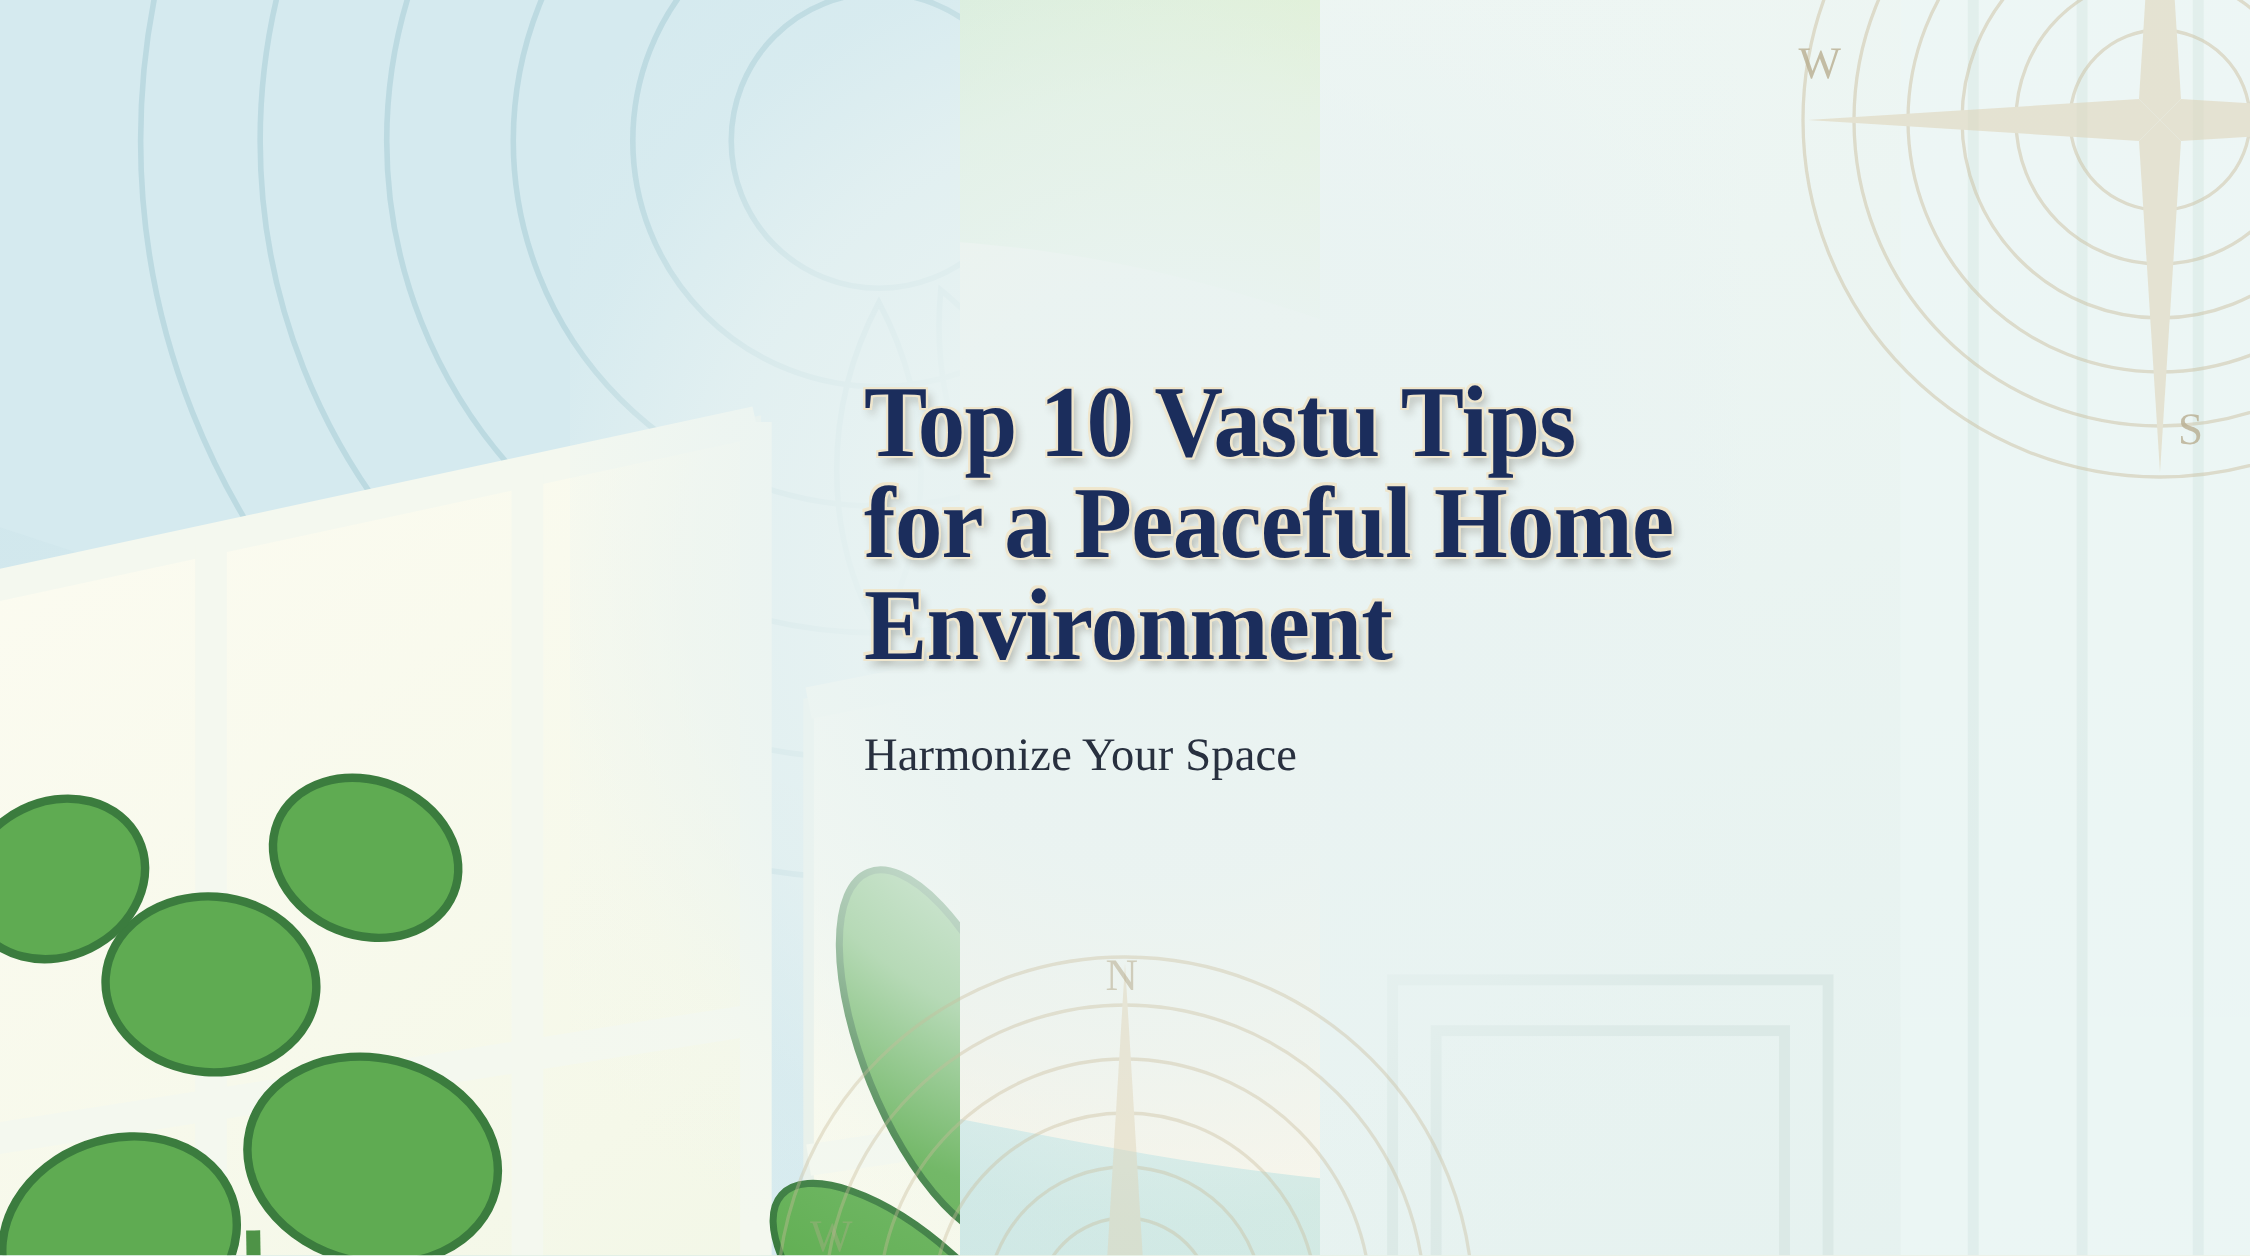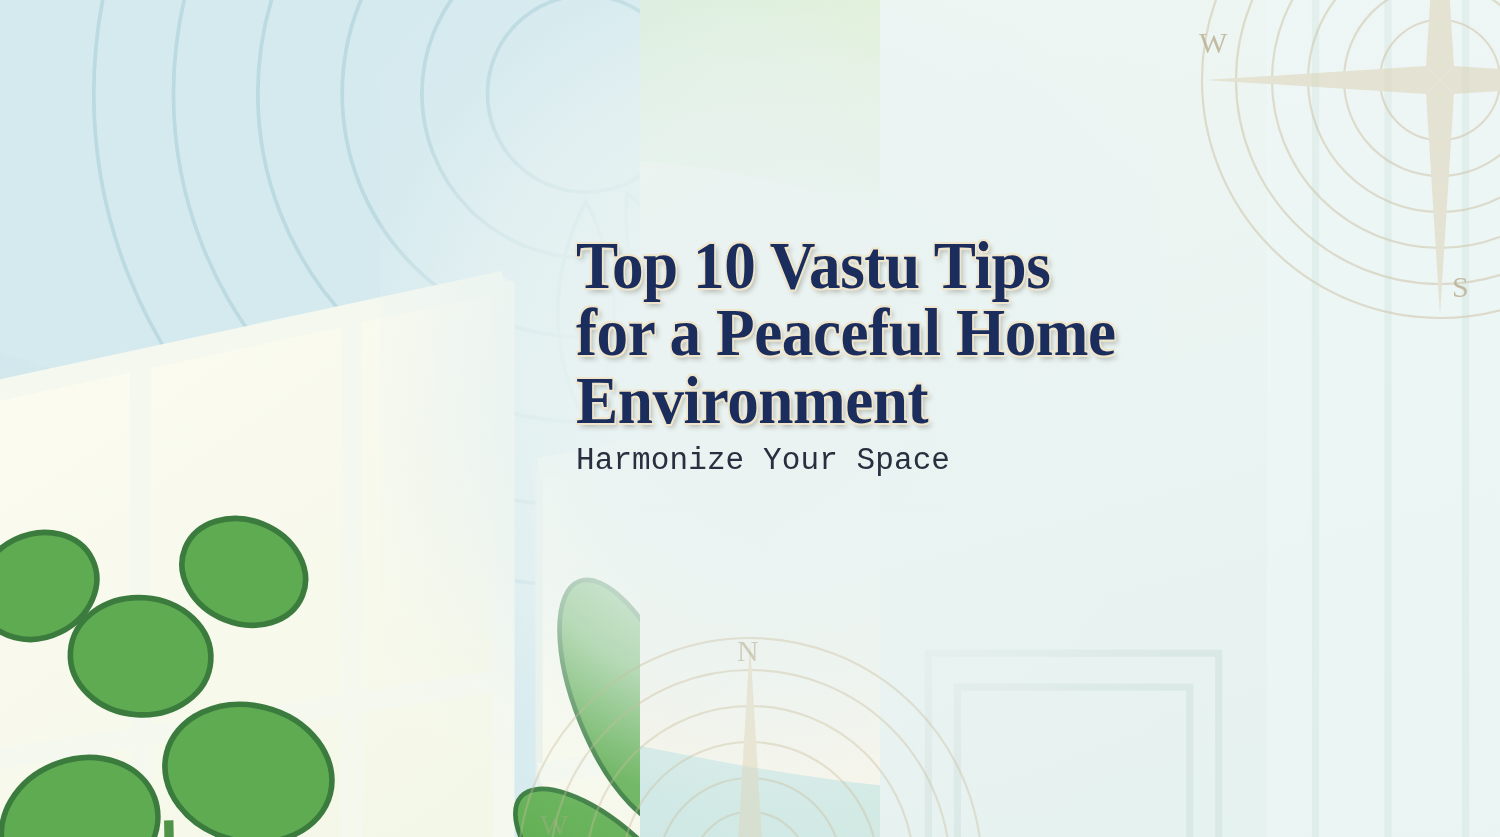--- a/index.html
+++ b/index.html
@@ -37,21 +37,21 @@
                 rgba(233,243,242,0.92) 38%,
                 rgba(233,243,242,0.62) 62%,
                 rgba(233,243,242,0.12) 82%,
                 rgba(233,243,242,0) 100%);
     pointer-events:none;
   }
 
   
   #text-block {
     position:absolute;
-    left:576px; top:232px;
+    left:576px; top:248px;
     width:700px;
   }
   #headline {
     font-family:"Liberation Serif", serif;
     font-weight:700;
     font-size:68px;
     line-height:0.99;
     letter-spacing:-0.5px;
     color:#1b2d5c;
     transform: scaleX(0.93);
@@ -59,22 +59,22 @@
     text-shadow:
       -1.6px -1.6px 0 #efe6cd,
        1.6px -1.6px 0 #efe6cd,
       -1.6px  1.6px 0 #efe6cd,
        1.6px  1.6px 0 #efe6cd,
        0 0 2px #efe6cd,
        3px 4px 6px rgba(60,50,30,0.30);
   }
   #headline .ln { display:block; white-space:nowrap; }
   #subheadline {
-    margin-top:6px;
-    font-family:Liberation Mono, monospace;
+    margin-top:32px;
+    font-family:Liberation Serif, serif;
     font-weight:400;
     font-size:31px;
     line-height:1.34;
     color:#28303f;
     letter-spacing:0.1px;
   }
   #subheadline .ln { display:block; }
 
   
   .compass-letter {

